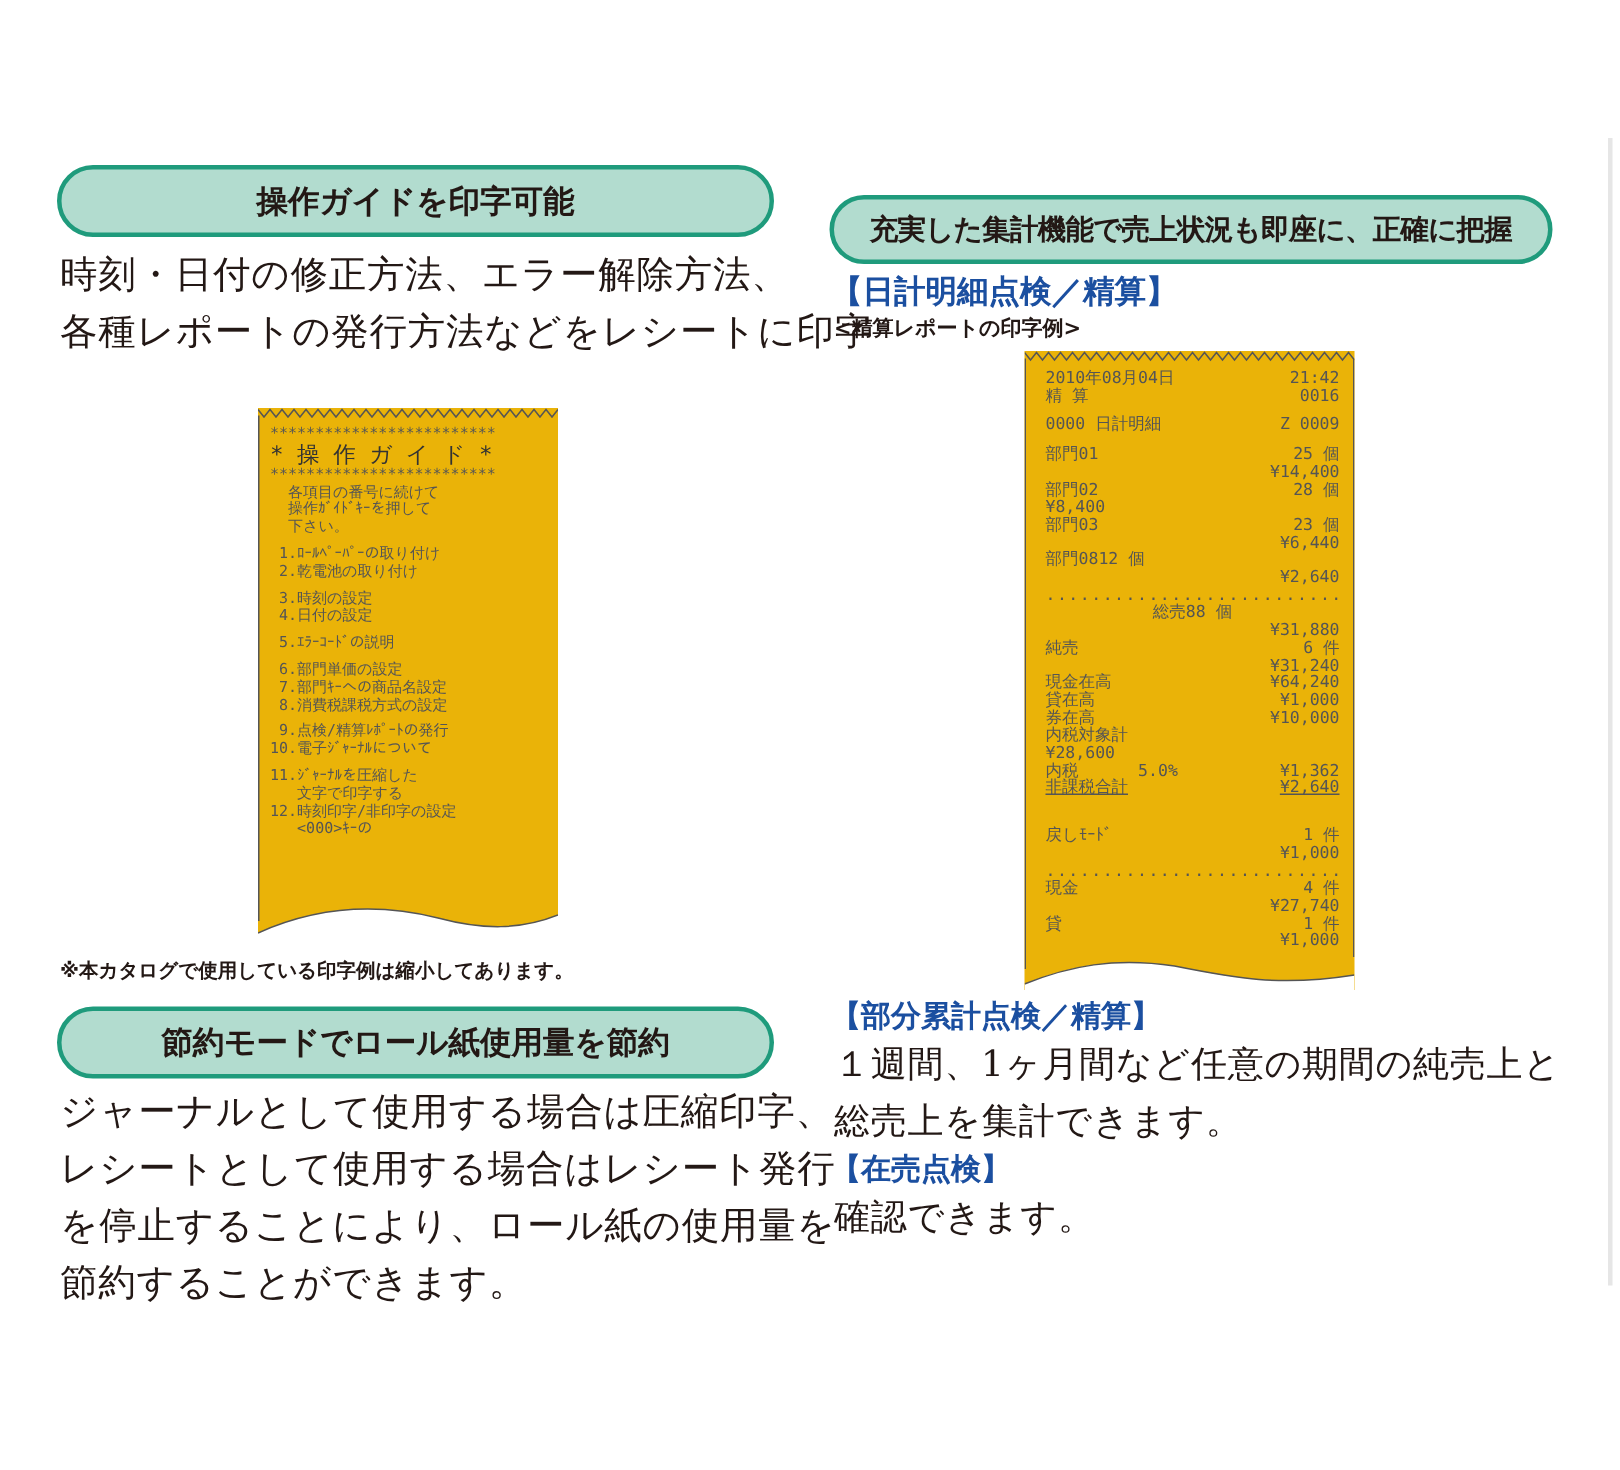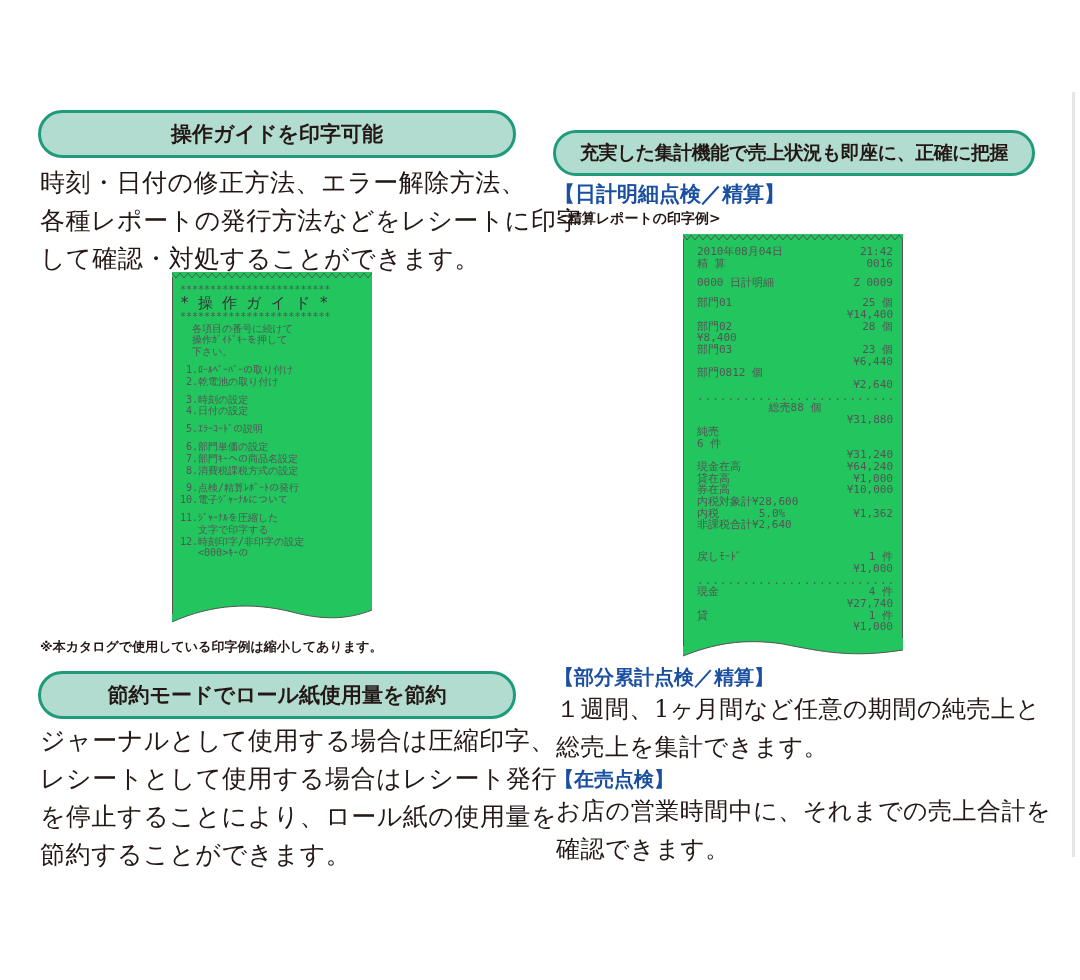--- a/index.html
+++ b/index.html
@@ -20,42 +20,41 @@
   }
   .blue-head {
     position: absolute; color: #1b4fa0; font-weight: bold; font-size: 21px;
     font-family: "DejaVu Sans", "Liberation Sans", sans-serif; white-space: nowrap;
   }
   .small-note {
     position: absolute; font-size: 13px; font-weight: bold;
     font-family: "DejaVu Sans", "Liberation Sans", sans-serif; white-space: nowrap;
   }
   .receipt {
-    position: absolute; box-sizing: border-box; background: #22c55e;
+    position: absolute; box-sizing: border-box; background: #eab308;
     font-family: "DejaVu Sans Mono", "Liberation Mono", monospace;
     color: #555; overflow: hidden;
   }
   .receipt .edge { position: absolute; left: 0; right: 0; }
   .receipt .sideL, .receipt .sideR { position: absolute; width: 1px; background: #555; }
   .r-line { white-space: pre; }
   .right-rule {
     position: absolute; left: 1072px; top: 92px; width: 3px; height: 765px; background: #e6e6e6;
   }
 </style>
 </head>
 <body>
 
 <div class="pill" style="left:38px; top:110px; width:478px; height:48px; font-size:21px;">
   <span>操作ガイドを印字可能</span>
 </div>
 
 <div class="body-text" style="left:40px; top:164px; font-size:25px;">
   <div>時刻・日付の修正方法、エラー解除方法、</div>
   <div>各種レポートの発行方法などをレシートに印字</div>
-  <div>して確認・対処することができます。</div>
 </div>
 
 <div class="receipt" style="left:172px; top:272px; width:200px; height:352px; font-size:10px; line-height:11.8px; padding:12px 0 0 8px;">
   <svg class="edge" style="top:0;" width="200" height="8" viewBox="0 0 200 8">
     <polyline fill="none" stroke="#555" stroke-width="1" points="0,1 4,6 8,1 12,6 16,1 20,6 24,1 28,6 32,1 36,6 40,1 44,6 48,1 52,6 56,1 60,6 64,1 68,6 72,1 76,6 80,1 84,6 88,1 92,6 96,1 100,6 104,1 108,6 112,1 116,6 120,1 124,6 128,1 132,6 136,1 140,6 144,1 148,6 152,1 156,6 160,1 164,6 168,1 172,6 176,1 180,6 184,1 188,6 192,1 196,6 200,1"></polyline>
   </svg>
   <div class="sideL" style="left:0; top:5px; bottom:10px;"></div>
   <div id="guide-lines">
       <div class="r-line">*************************</div>
       <div class="r-line" style="font-size: 15px; line-height: 15px; color: rgb(51, 51, 51);">* 操 作 ガ イ ド *</div>
@@ -126,28 +125,28 @@
       <div style="display: flex; justify-content: space-between; white-space: pre;"><span></span><span>¥14,400</span></div>
       <div style="display: flex; justify-content: space-between; white-space: pre;"><span>部門02</span><span>28 個</span></div>
       <div style="display: flex; justify-content: flex-start; white-space: pre;"><span></span><span>¥8,400</span></div>
       <div style="display: flex; justify-content: space-between; white-space: pre;"><span>部門03</span><span>23 個</span></div>
       <div style="display: flex; justify-content: space-between; white-space: pre; align-items: center;"><span></span><span>¥6,440</span></div>
       <div style="display: flex; justify-content: flex-start; white-space: pre;"><span>部門08</span><span>12 個</span></div>
       <div style="display: flex; justify-content: space-between; white-space: pre;"><span></span><span>¥2,640</span></div>
       <div style="display: flex; justify-content: space-between; white-space: pre; letter-spacing: 1px; overflow: hidden;">.............................</div>
       <div style="display: flex; justify-content: center; white-space: pre;"><span>総売</span><span>88 個</span></div>
       <div style="display: flex; justify-content: space-between; white-space: pre;"><span></span><span>¥31,880</span></div>
-      <div style="display: flex; justify-content: space-between; white-space: pre; flex-direction: column;"><span>純売</span><span>6 件</span></div>
+      <div style="display: flex; justify-content: space-between; white-space: pre;"><span>純売</span><span>6 件</span></div>
       <div style="display: flex; justify-content: space-between; white-space: pre;"><span></span><span>¥31,240</span></div>
       <div style="display: flex; justify-content: space-between; white-space: pre;"><span>現金在高</span><span>¥64,240</span></div>
       <div style="display: flex; justify-content: space-between; white-space: pre;"><span>貸在高</span><span>¥1,000</span></div>
       <div style="display: flex; justify-content: space-between; white-space: pre;"><span>券在高</span><span>¥10,000</span></div>
-      <div style="display: flex; justify-content: flex-start; white-space: pre;"><span>内税対象計</span><span>¥28,600</span></div>
+      <div style="display: flex; justify-content: space-between; white-space: pre; flex-direction: column;"><span>内税対象計</span><span>¥28,600</span></div>
       <div style="display: flex; justify-content: space-between; white-space: pre;"><span>内税      5.0%</span><span>¥1,362</span></div>
-      <div style="display: flex; white-space: pre;"><span>非課税合計</span><span>¥2,640</span></div>
+      <div style="display: flex; justify-content: space-between; white-space: pre; text-decoration: underline;"><span>非課税合計</span><span>¥2,640</span></div>
       <div style="display: flex; justify-content: space-between; white-space: pre; margin-top: 20px;"><span>戻しﾓｰﾄﾞ</span><span>1 件</span></div>
       <div style="display: flex; justify-content: space-between; white-space: pre;"><span></span><span>¥1,000</span></div>
       <div style="display: flex; justify-content: space-between; white-space: pre; letter-spacing: 1px; overflow: hidden;">.............................</div>
       <div style="display: flex; justify-content: space-between; white-space: pre;"><span>現金</span><span>4 件</span></div>
       <div style="display: flex; justify-content: space-between; white-space: pre;"><span></span><span>¥27,740</span></div>
       <div style="display: flex; justify-content: space-between; white-space: pre;"><span>貸</span><span>1 件</span></div>
       <div style="display: flex; justify-content: space-between; white-space: pre;"><span></span><span>¥1,000</span></div>
     </div>
   <svg class="edge" style="bottom:0;" width="220" height="30" viewBox="0 0 220 30">
     <path d="M0,26 C30,14 60,8 100,14 C140,22 170,28 220,20 L220,30 L0,30 Z" fill="#fff"></path>
@@ -156,17 +155,16 @@
 </div>
 
 <div class="blue-head" style="left:554px; top:664px; font-size:20px;">【部分累計点検／精算】</div>
 <div class="body-text" style="left:556px; top:690px; font-size:24px;">
   <div>１週間、1ヶ月間など任意の期間の純売上と</div>
   <div>総売上を集計できます。</div>
 </div>
 
 <div class="blue-head" style="left:554px; top:766px; font-size:20px;">【在売点検】</div>
 <div class="body-text" style="left:556px; top:792px; font-size:24px;">
-  <div>お店の営業時間中に、それまでの売上合計を</div>
   <div>確認できます。</div>
 </div>
 
 <div class="right-rule"></div>
 
 </body></html>

